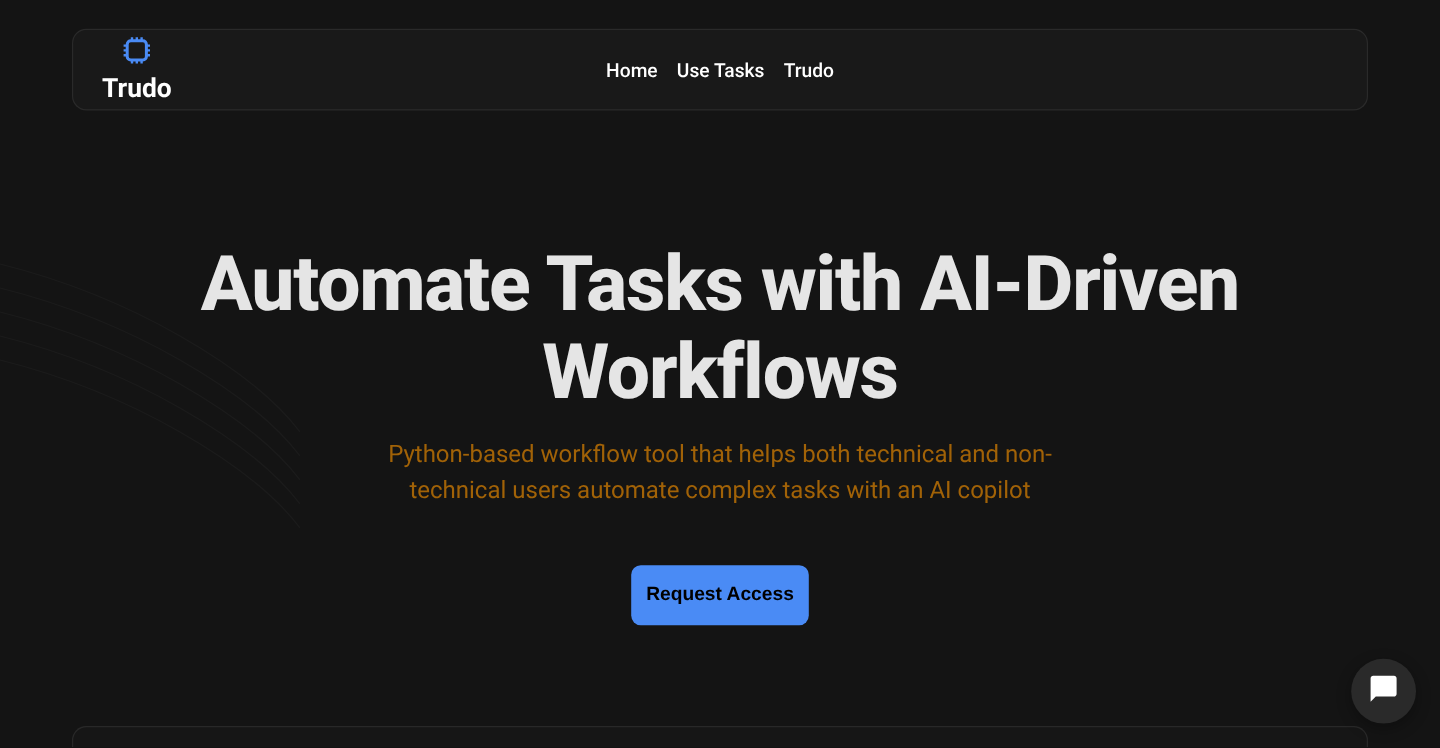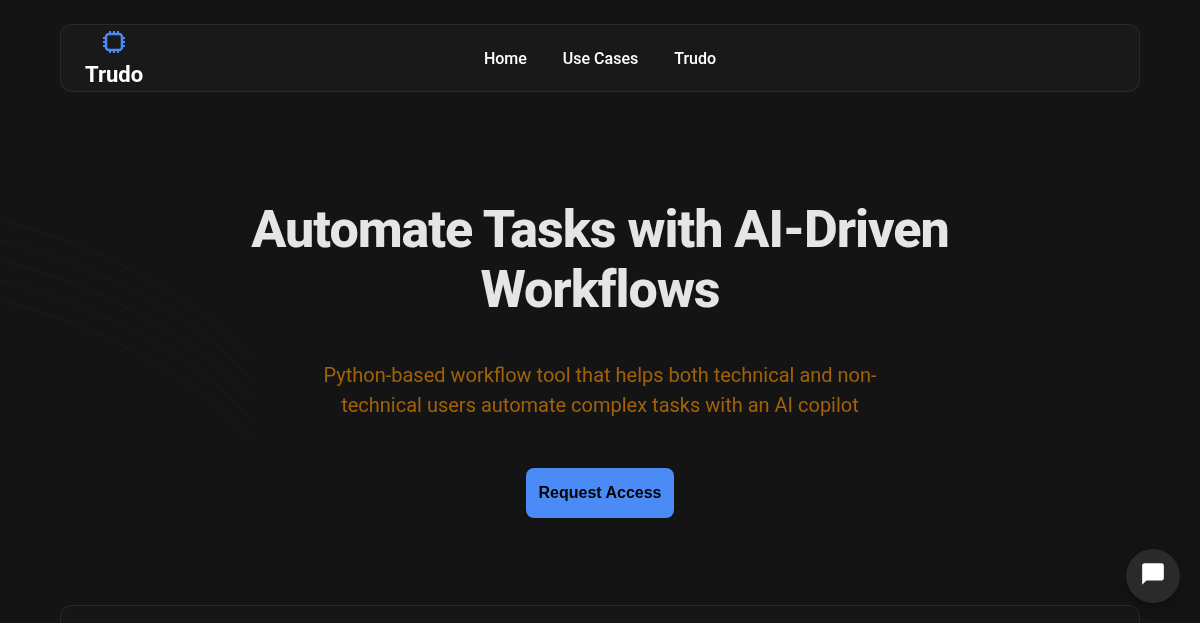--- a/index.html
+++ b/index.html
@@ -47,21 +47,21 @@
     }
     
     .logo-text {
       color: #ffffff;
       font-size: 22px;
       font-weight: 700;
     }
     
     .nav-links {
       display: flex;
-      gap: 36px;
+      gap: 16px;
       position: absolute;
       left: 50%;
       transform: translateX(-50%);
     }
     
     .nav-link {
       color: #ffffff;
       font-size: 16px;
       font-weight: 500;
       text-decoration: none;
@@ -85,26 +85,26 @@
       position: absolute;
       top: 200px;
       left: 0;
       right: 0;
       text-align: center;
       padding: 0 60px;
     }
     
     .hero-title {
       color: #E5E5E5;
-      font-size: 52px;
+      font-size: 64px;
       font-weight: 800;
       line-height: 1.15;
       letter-spacing: -1px;
       max-width: 900px;
-      margin: 0 auto 40px;
+      margin: 0 auto 16px;
     }
     
     .hero-subtitle {
       color: #a16207;
       font-size: 20px;
       font-weight: 400;
       line-height: 1.5;
       max-width: 620px;
       margin: 0 auto 48px;
     }
@@ -185,21 +185,21 @@
         <line x1="20" y1="8" x2="23" y2="8" stroke="#4A8BF5" stroke-width="2"></line>
         <line x1="20" y1="12" x2="23" y2="12" stroke="#4A8BF5" stroke-width="2"></line>
         <line x1="20" y1="16" x2="23" y2="16" stroke="#4A8BF5" stroke-width="2"></line>
       </svg>
     </span>
     <span class="logo-text">Trudo</span>
   </div>
 
   <div class="nav-links">
     <a class="nav-link">Home</a>
-    <a class="nav-link">Use Cases</a>
+    <a class="nav-link">Use Tasks</a>
     <a class="nav-link">Trudo</a>
   </div>
 
 </nav>
 
 <section class="hero">
   <h1 class="hero-title">Automate Tasks with AI-Driven Workflows</h1>
   <p class="hero-subtitle">Python-based workflow tool that helps both technical and non-technical users automate complex tasks with an AI copilot</p>
   <button class="cta-btn">Request Access</button>
 </section>

